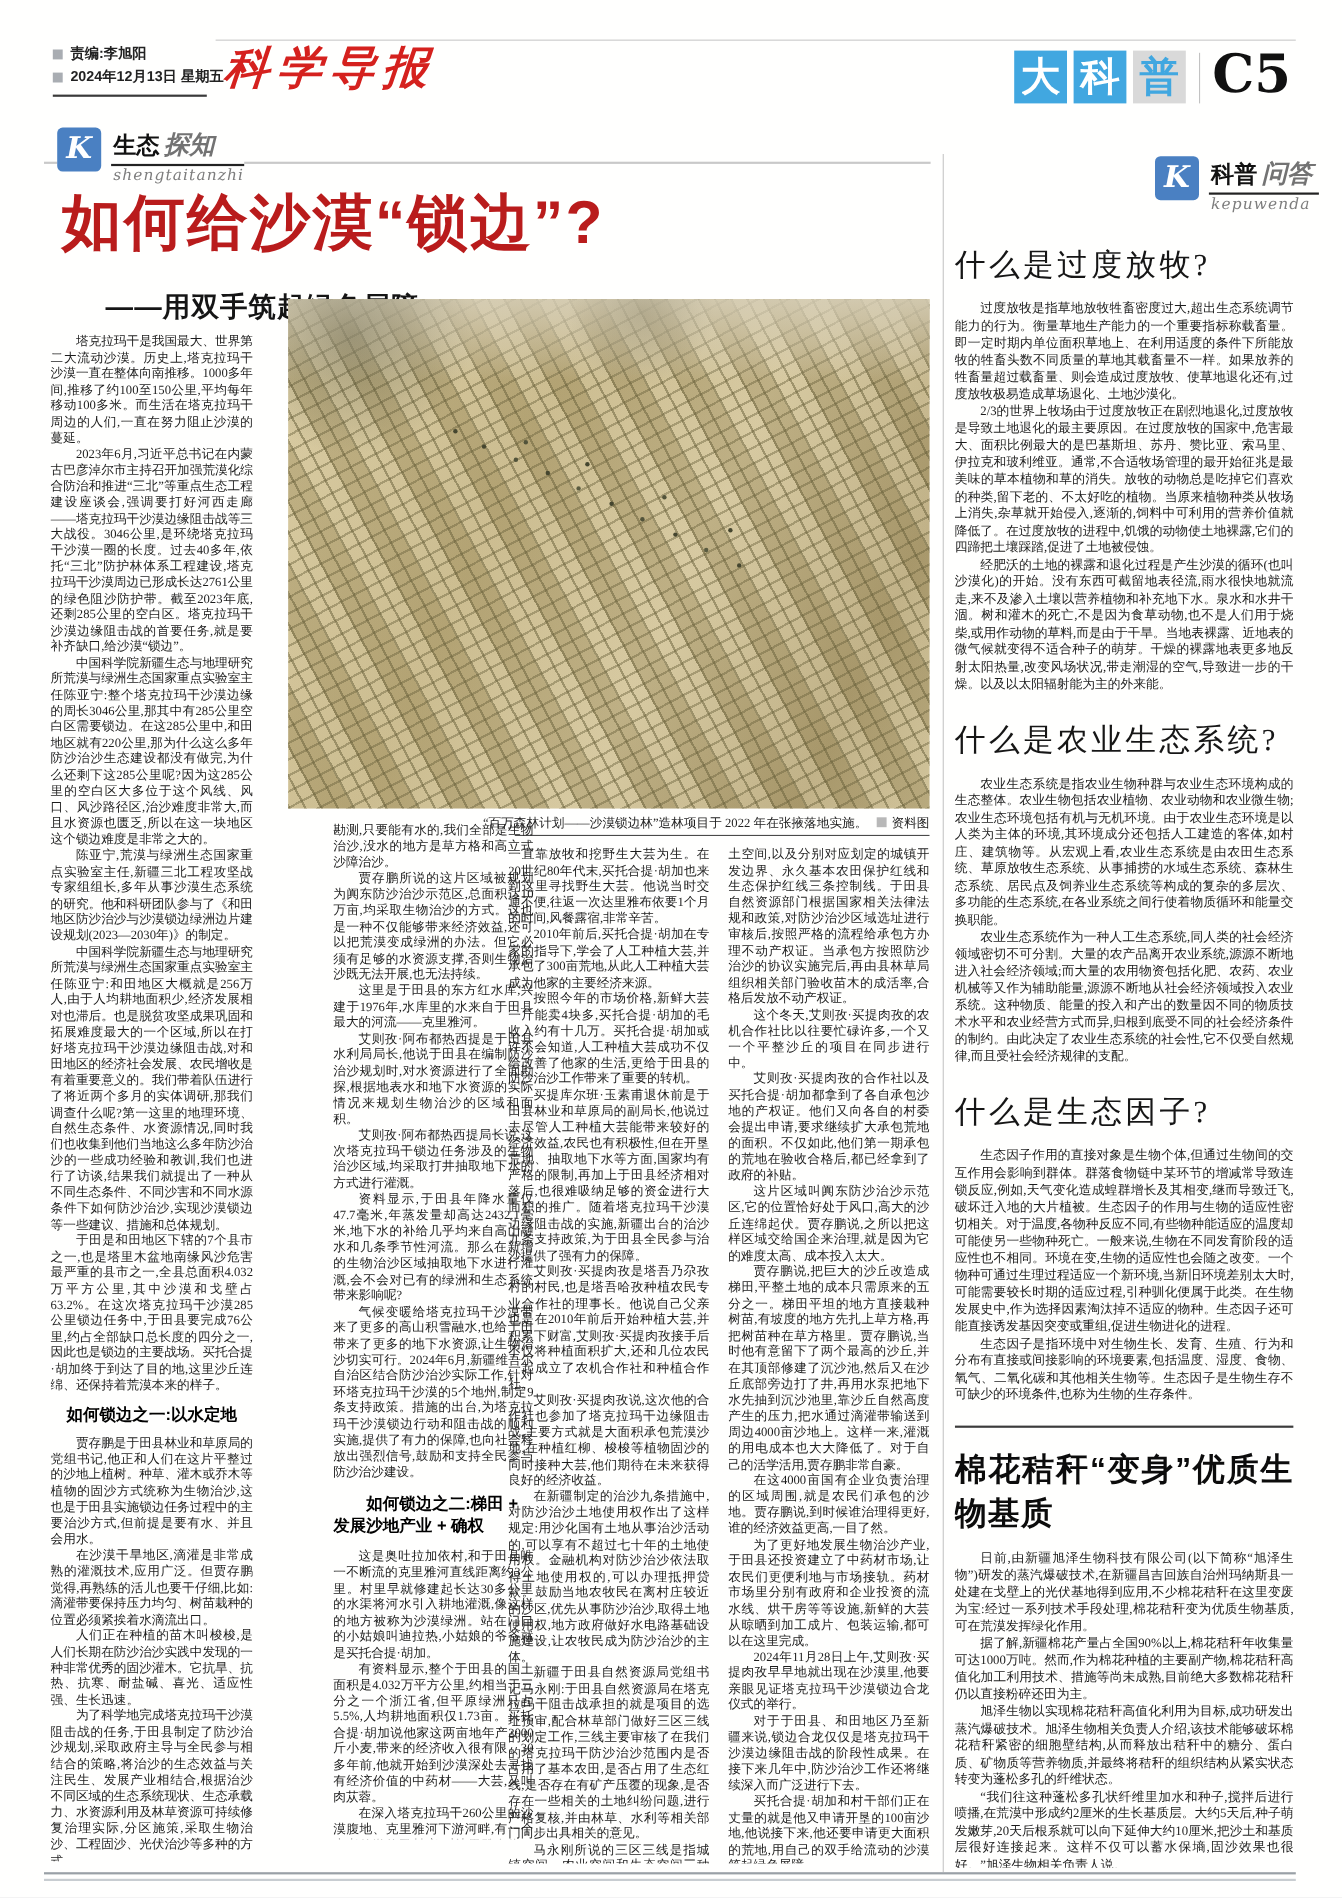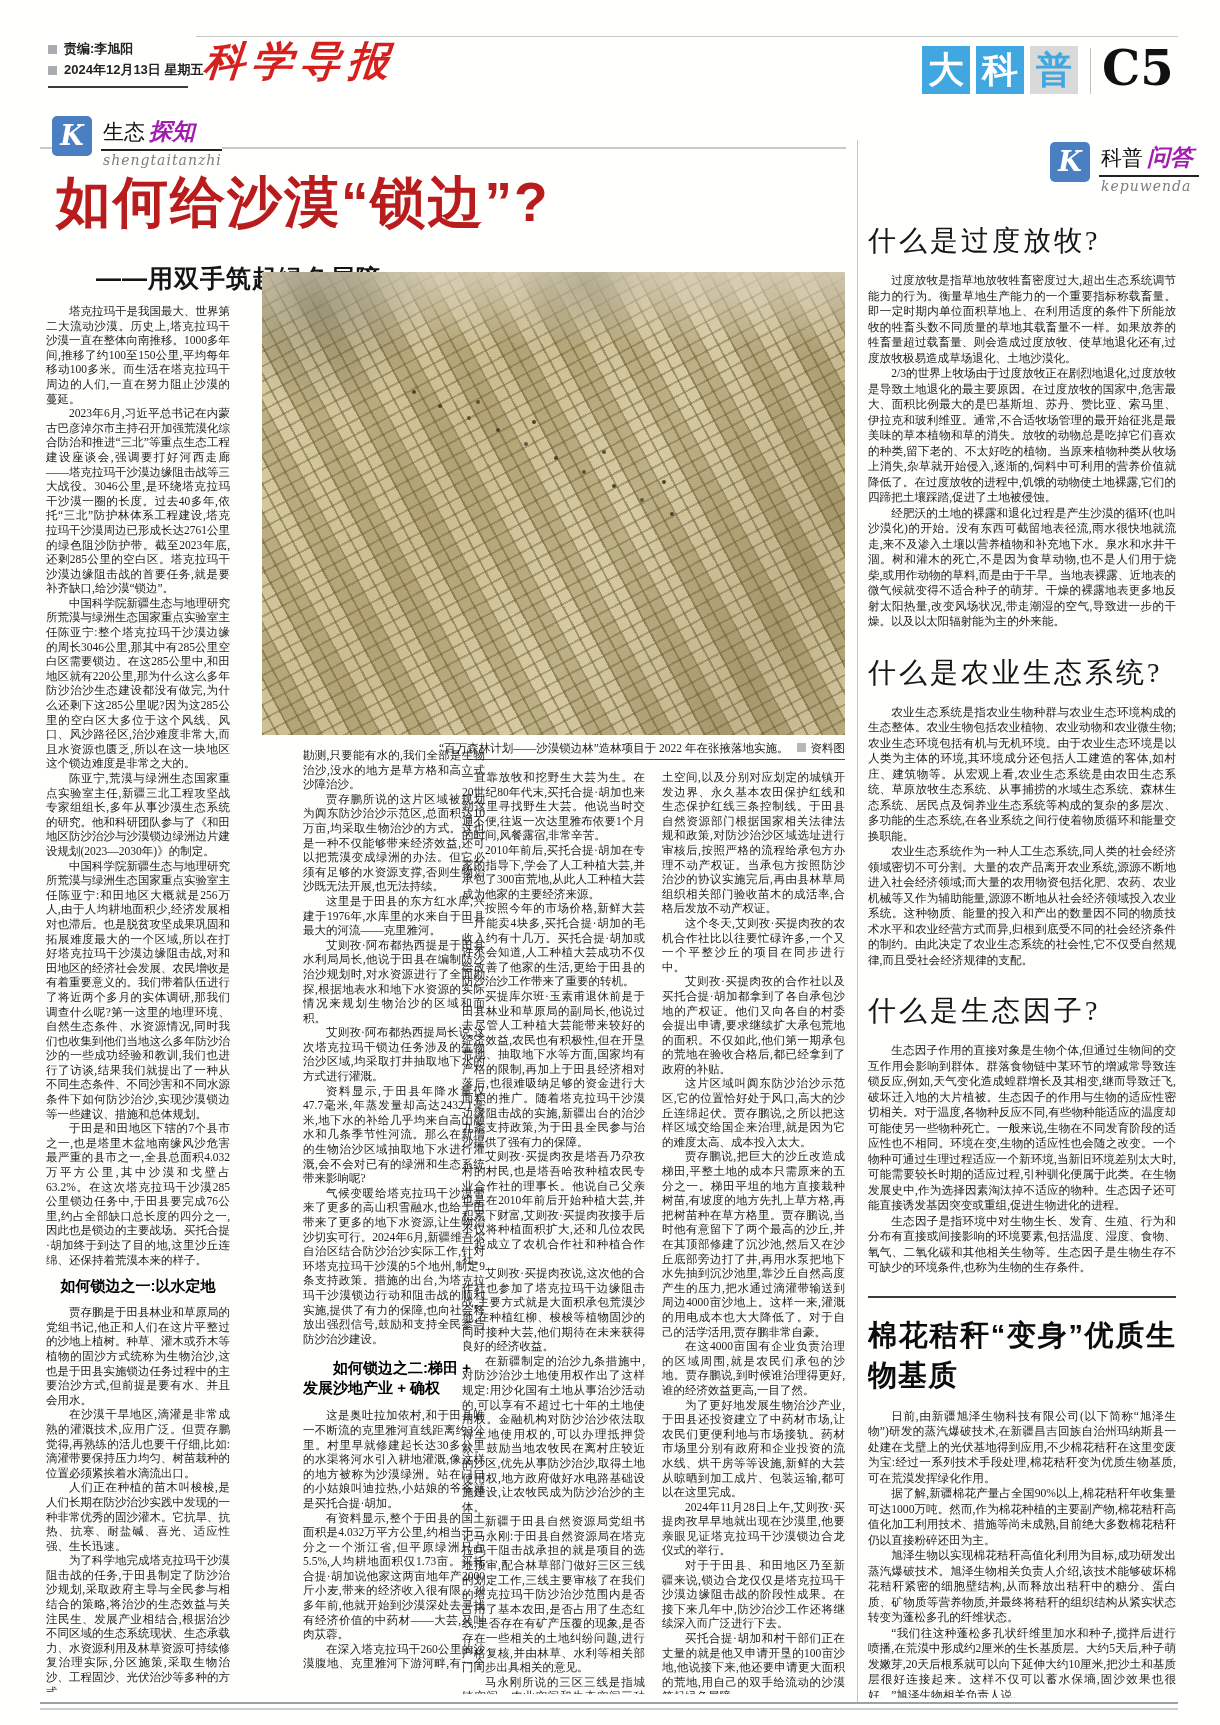--- a/index.html
+++ b/index.html
@@ -20,23 +20,23 @@
   .pgno{position:absolute;left:1102px;top:40px;font-family:"DejaVu Serif",serif;font-weight:bold;
         font-size:48px;color:#111;}
   .vline-small{position:absolute;left:1090px;top:48px;height:46px;border-left:1px solid #c2c2c2;}
   
   .main-rule{position:absolute;left:40px;top:147px;width:806px;border-top:2px solid #c9c9c9;}
   .badge{position:absolute;background:#fffffe;display:flex;align-items:flex-start;}
   .kbox{width:40px;height:40px;background:#4a80c2;border-radius:5px;color:#fff;text-align:center;
         line-height:40px;font-family:"DejaVu Serif",serif;font-weight:bold;font-size:27px;font-style:italic;}
   .bnames{margin-left:9px;}
   .brow{display:flex;align-items:baseline;border-bottom:2px solid #222;padding:0 6px 2px 2px;}
-  .bblack{font-family:"Liberation Sans",sans-serif;font-weight:normal;font-size:21px;color:#111;}
+  .bblack{font-family:"Liberation Sans",sans-serif;font-weight:bold;font-size:21px;color:#111;}
   .bscript{font-family:"DejaVu Serif",serif;font-style:italic;font-weight:bold;font-size:23px;
-           color:#a21caf;margin-left:4px;text-align:center;}
+           color:#737373;margin-left:4px;text-align:center;}
   .bpinyin{font-family:"DejaVu Serif",serif;font-style:italic;font-size:14px;color:#7d7d7d;
            letter-spacing:1px;padding:1px 0 0 2px;}
   
   .headline{position:absolute;left:56px;top:166px;font-family:Liberation Sans, sans-serif;
             font-weight:900;font-size:55px;letter-spacing:2px;color:#b91c1c;}
   .subtitle{position:absolute;left:96px;top:262px;font-family:"Liberation Sans",sans-serif;
             font-weight:bold;font-size:25px;color:#151515;letter-spacing:1px;}
   .art-col{position:absolute;overflow:hidden;text-align:justify;}
   .art-col p{margin:0;text-indent:2em;font-size:11.5px;line-height:14.6px;}
   .art-col p.noindent{text-indent:0;}

